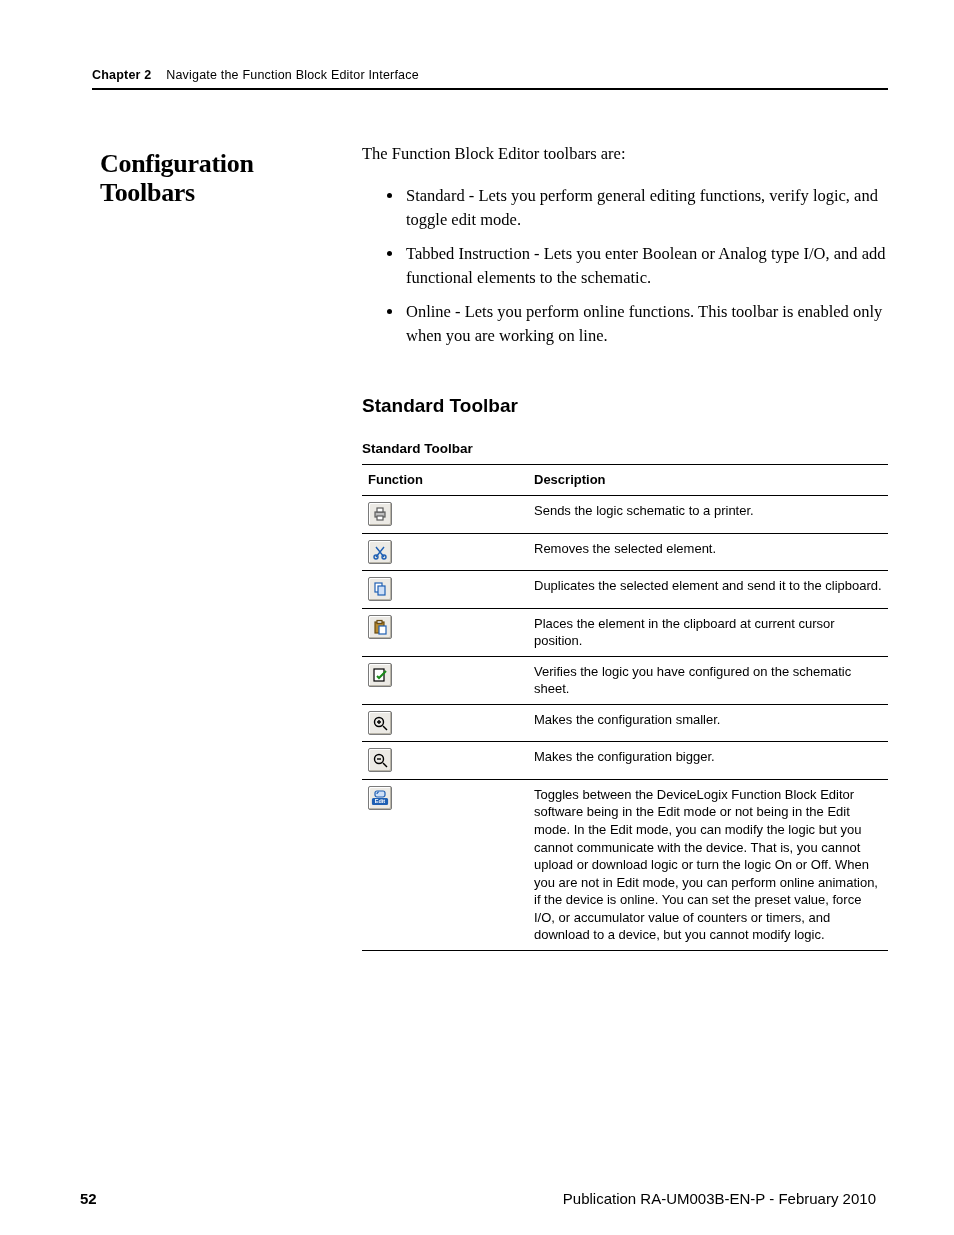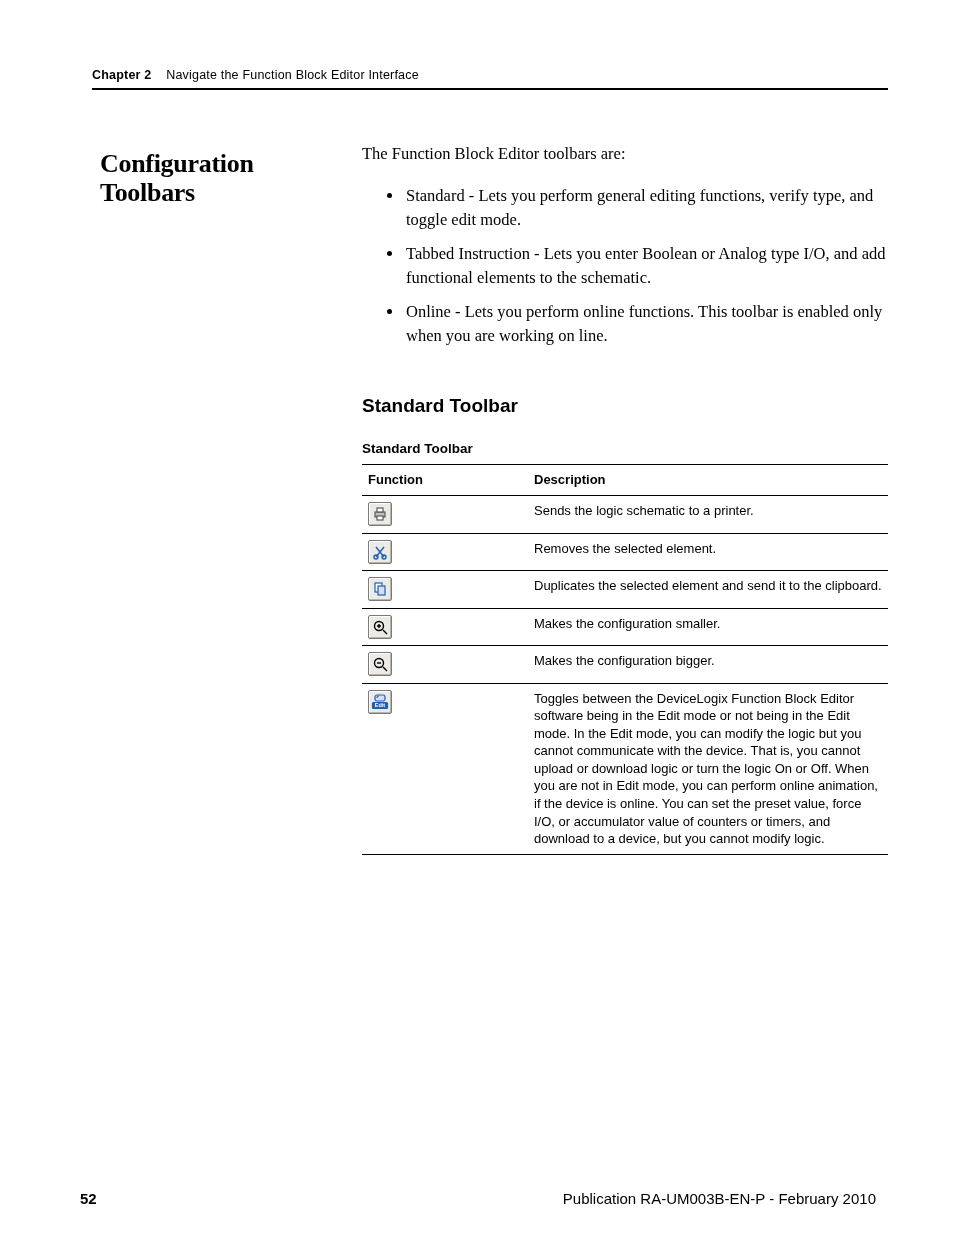--- a/index.html
+++ b/index.html
@@ -43,21 +43,21 @@
 
   <div class="two-col">
     <div class="left-col">
       <h1 class="section">Configuration Toolbars</h1>
     </div>
 
     <div class="right-col">
       <p class="intro">The Function Block Editor toolbars are:</p>
 
       <ul class="bullets">
-        <li>Standard - Lets you perform general editing functions, verify type, and toggle edit mode.</li>
+        <li>Standard - Lets you perform general editing functions, verify logic, and toggle edit mode.</li>
         <li>Tabbed Instruction - Lets you enter Boolean or Analog type I/O, and add functional elements to the schematic.</li>
         <li>Online - Lets you perform online functions. This toolbar is enabled only when you are working on line.</li>
       </ul>
 
       <h2 class="sub">Standard Toolbar</h2>
       <div class="caption">Standard Toolbar</div>
 
       <table class="std">
         <colgroup>
             <col class="c1">
@@ -101,20 +101,43 @@
                       <rect x="3" y="2" width="7" height="9"></rect>
                       <rect x="6" y="5" width="7" height="9" fill="#cfe0f7"></rect>
                     </g>
                   </svg>
             </span></td>
             <td>Duplicates the selected element and send it to the clipboard.</td>
           </tr>
           <tr>
             <td class="icon-cell"><span class="icon-box">
               <svg width="16" height="16" viewBox="0 0 16 16">
+                    <g stroke="#6a4c12" stroke-width="1.2">
+                      <rect x="3" y="3" width="9" height="11" fill="#b88a2e"></rect>
+                      <rect x="5" y="1.5" width="5" height="3" fill="#d9d9d9"></rect>
+                      <rect x="7" y="7" width="7" height="8" fill="#fff" stroke="#1e5fb3"></rect>
+                    </g>
+                  </svg>
+            </span></td>
+            <td>Places the element in the clipboard at current cursor position.</td>
+          </tr>
+          <tr>
+            <td class="icon-cell"><span class="icon-box">
+              <svg width="16" height="16" viewBox="0 0 16 16">
+                    <g stroke="#000" stroke-width="1.2" fill="#fff">
+                      <rect x="2" y="2" width="10" height="12"></rect>
+                      <path d="M5 9 L7 11 L14 4" stroke="#1a8a1a" stroke-width="2" fill="none"></path>
+                    </g>
+                  </svg>
+            </span></td>
+            <td>Verifies the logic you have configured on the schematic sheet.</td>
+          </tr>
+          <tr>
+            <td class="icon-cell"><span class="icon-box">
+              <svg width="16" height="16" viewBox="0 0 16 16">
                     <g stroke="#000" stroke-width="1.4" fill="none">
                       <circle cx="7" cy="7" r="4.5"></circle>
                       <path d="M11 11 L15 15"></path>
                       <path d="M5 7 H9 M7 5 V9"></path>
                     </g>
                   </svg>
             </span></td>
             <td>Makes the configuration smaller.</td>
           </tr>
           <tr>

